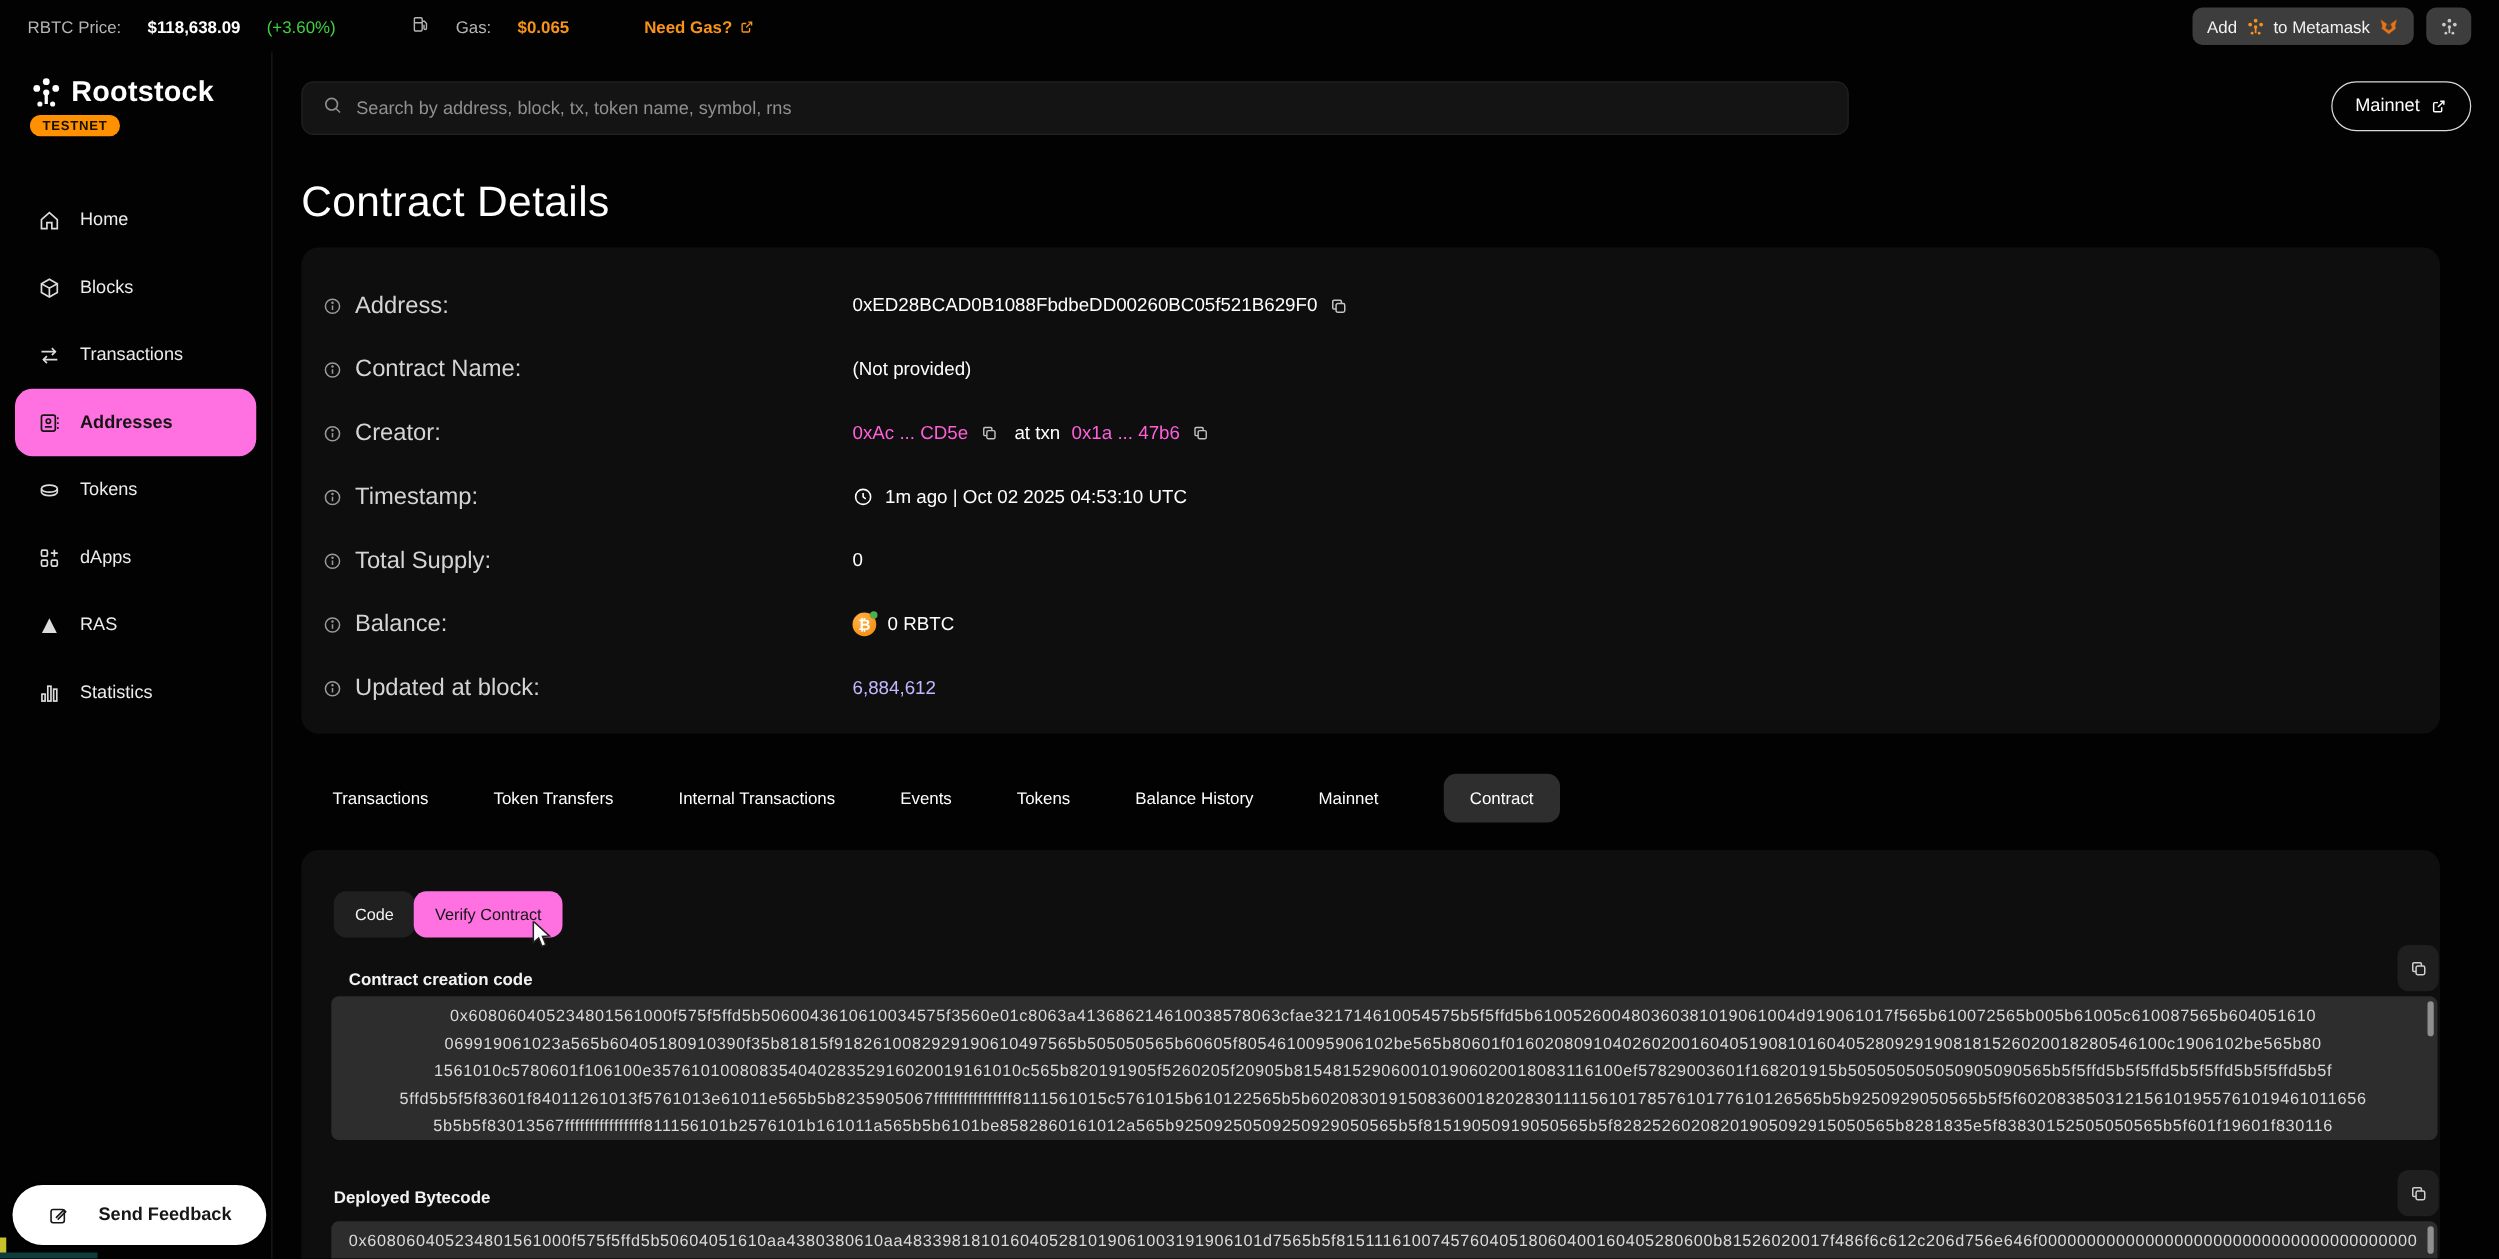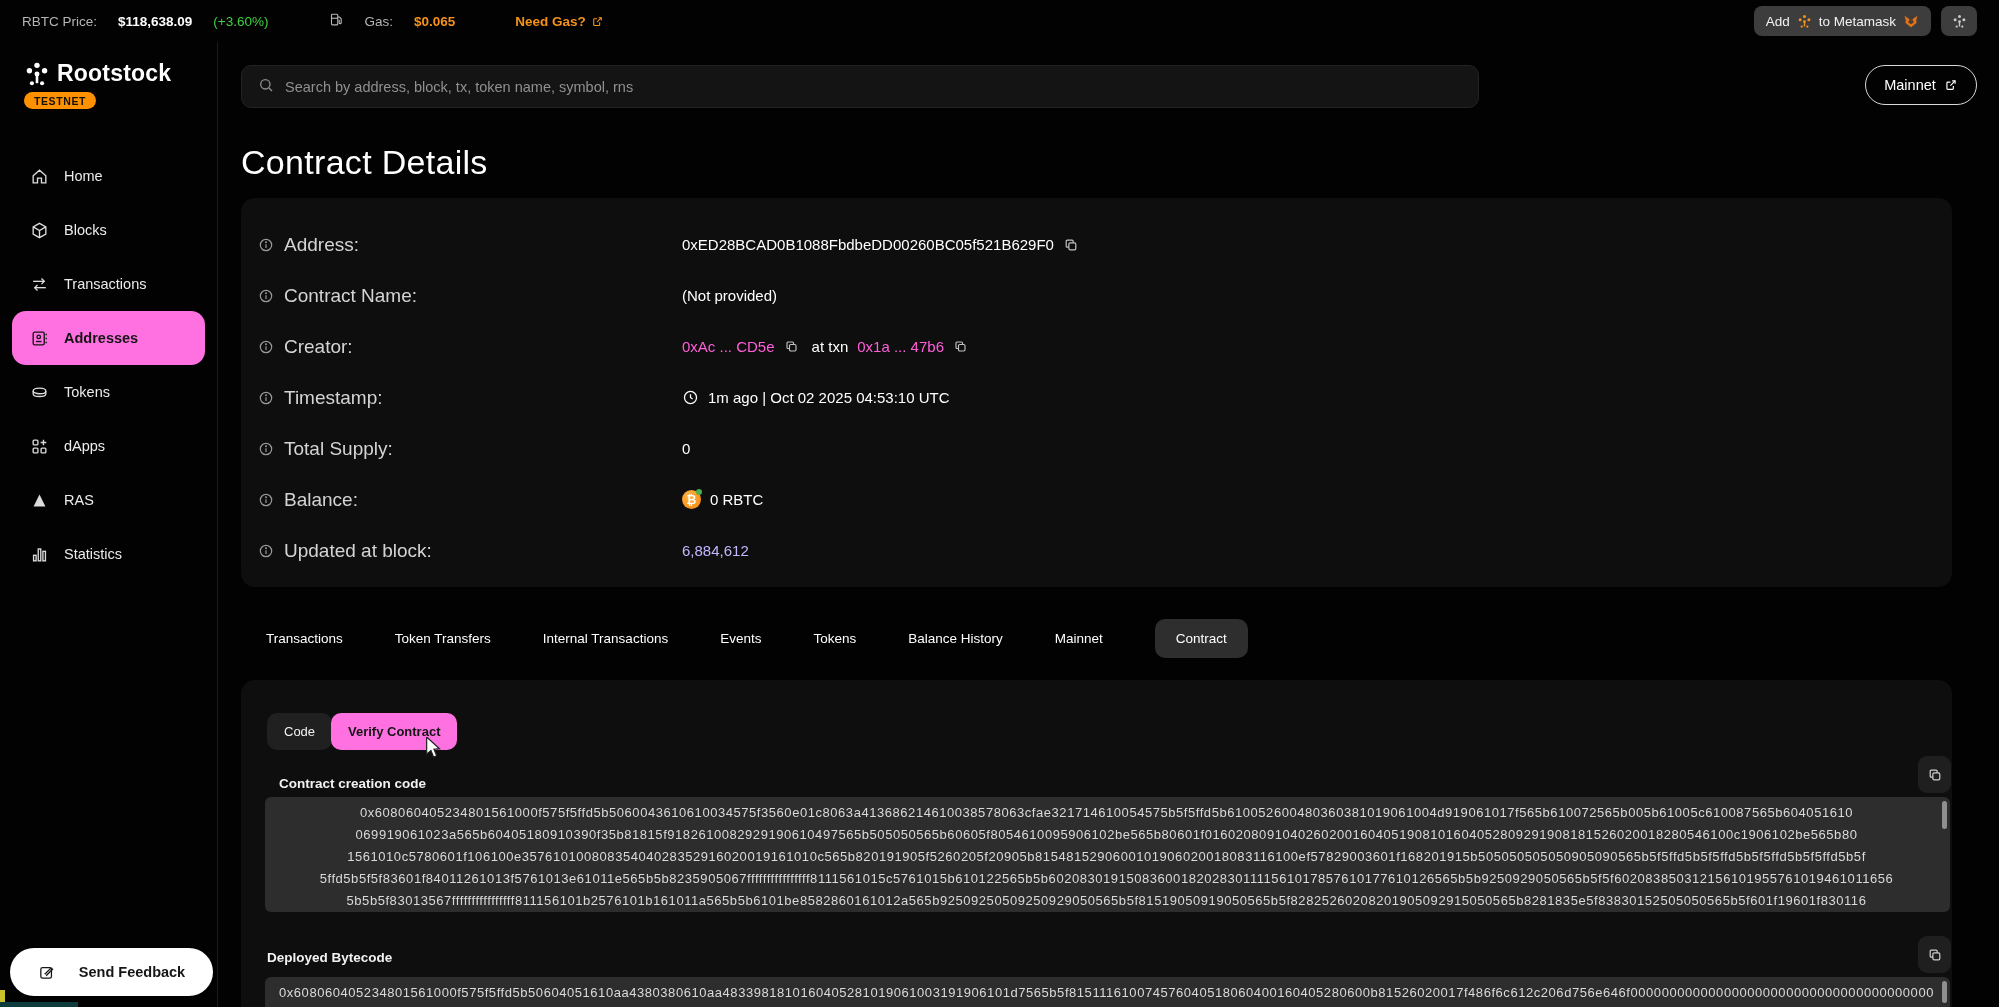--- a/index.html
+++ b/index.html
@@ -56,21 +56,21 @@
   .coin::after { content:""; position:absolute; right:-1px; top:-1px; width:6px; height:6px; border-radius:50%; background:#4caf50; }
 
   
   .tabs { position:absolute; left:241px; top:616px; width:1711px; height:44px; display:flex; align-items:center; gap:52px; padding-left:25px; font-size:13.5px; }
   .tab { cursor:pointer; color:#fff; white-space:nowrap; }
   .tab.active { background:#2e2e2e; border-radius:10px; padding:12px 21px; }
 
   
   .panel2 { position:absolute; left:241px; top:680px; width:1711px; height:327px; background:#0e0e0e; border-radius:14px 14px 0 0; overflow:hidden; }
   .btn-code { position:absolute; left:267px; top:713px; height:37px; padding:0 17px; background:#202020; border-radius:10px; display:flex; align-items:center; font-size:13px; color:#f2f2f2; cursor:pointer; }
-  .btn-verify { position:absolute; left:331px; top:713px; height:37px; padding:0 17px; background:#ff71e1; border-radius:10px; display:flex; align-items:center; font-size:13px; color:#141414; font-weight:700; cursor:pointer; }
+  .btn-verify { position:absolute; left:331px; top:713px; height:37px; padding:0 17px; background:#ff71e1; border-radius:10px; display:flex; align-items:center; font-size:13px; color:#141414; font-weight:400; cursor:pointer; }
   .sec-label { position:absolute; font-size:13.5px; font-weight:700; color:#f2f2f2; }
   .copy-chip { position:absolute; width:33px; height:37px; background:#1f1f1f; border-radius:9px; display:flex; align-items:center; justify-content:center; color:#cfcfcf; cursor:pointer; }
   .codeblock { position:absolute; left:265px; width:1685px; background:#2d2d2d; border-radius:6px; padding:5px 16px 0 14px; overflow:hidden; }
   .codeblock .cline { font-size:13px; letter-spacing:0.55px; line-height:22px; color:#dadada; white-space:nowrap; overflow:hidden; }
   .vthumb { position:absolute; width:5px; border-radius:3px; background:#8f8f8f; }
   .cursor { position:absolute; left:424px; top:737px; z-index:5; }
 </style>
 </head>
 <body>
 

